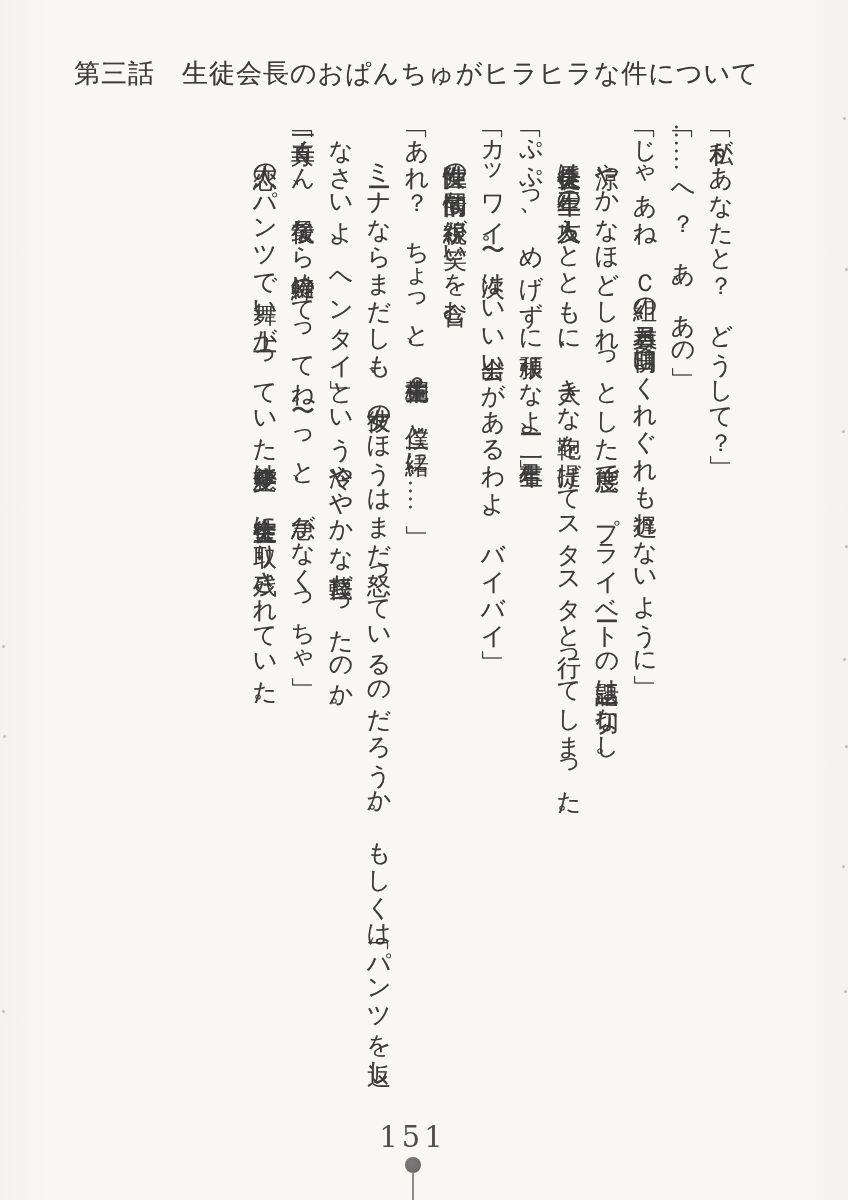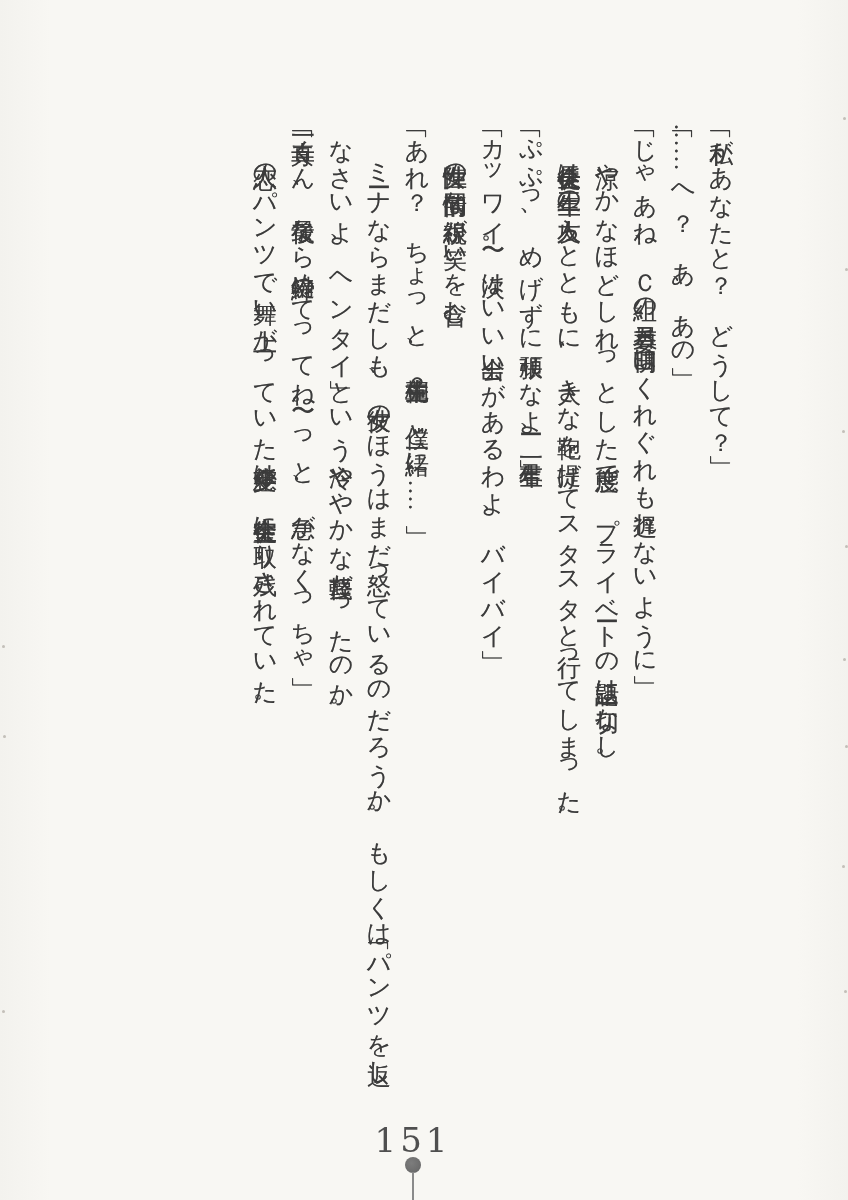--- a/index.html
+++ b/index.html
@@ -37,21 +37,21 @@
     line-height:38px;
     color:var(--ink);
     text-shadow:0 0 .6px rgba(59,59,59,.5);
   }
   .vbody p{margin:0;padding:0;}
   .vbody p.indent{text-indent:1em;}
   .page-number{
     position:absolute;
     top:1120px;left:413px;
     transform:translateX(-50%);
-    font-size:34px;
+    font-size:29px;
     letter-spacing:4px;
     color:var(--page-number-ink);
     font-family:"DejaVu Serif","Liberation Serif",serif;
   }
   .pin-head{
     position:absolute;
     top:1157px;left:405px;
     width:16px;height:16px;
     border-radius:50%;
     background:radial-gradient(circle at 40% 38%, #7d7d7d, var(--pin) 60%, #5c5c5c);
@@ -68,20 +68,21 @@
     border-radius:50%;
     background:#9a968e;
     opacity:.55;
   }
 </style>
 </head>
 <body>
 
 <div class="page">
 
+  <div class="chapter-header">第三話　生徒会長のおぱんちゅがヒラヒラな件について</div>
 
   <div class="vbody">
       <p class="">「私があなたと？　どうして？」</p>
       <p class="">「……へ？　あ、あの」</p>
       <p class="">「じゃあね、Ｃ組の委員君。明日はくれぐれも遅れないように」</p>
       <p class="indent">涼やかなほどしれっとした態度で、プライベートの話題は一切なし。</p>
       <p class="indent">生徒会長は三年生の友人らとともに、大きな鞄を提げてスタスタと行ってしまった。</p>
       <p class="">「ぷぷっ、めげずに頑張りなよー、一年生君」</p>
       <p class="">「カッワイ〜。次はいい出会いがあるわよ、バイバイ」</p>
       <p class="indent">女性陣の同情的な視線が笑いを含む。</p>

